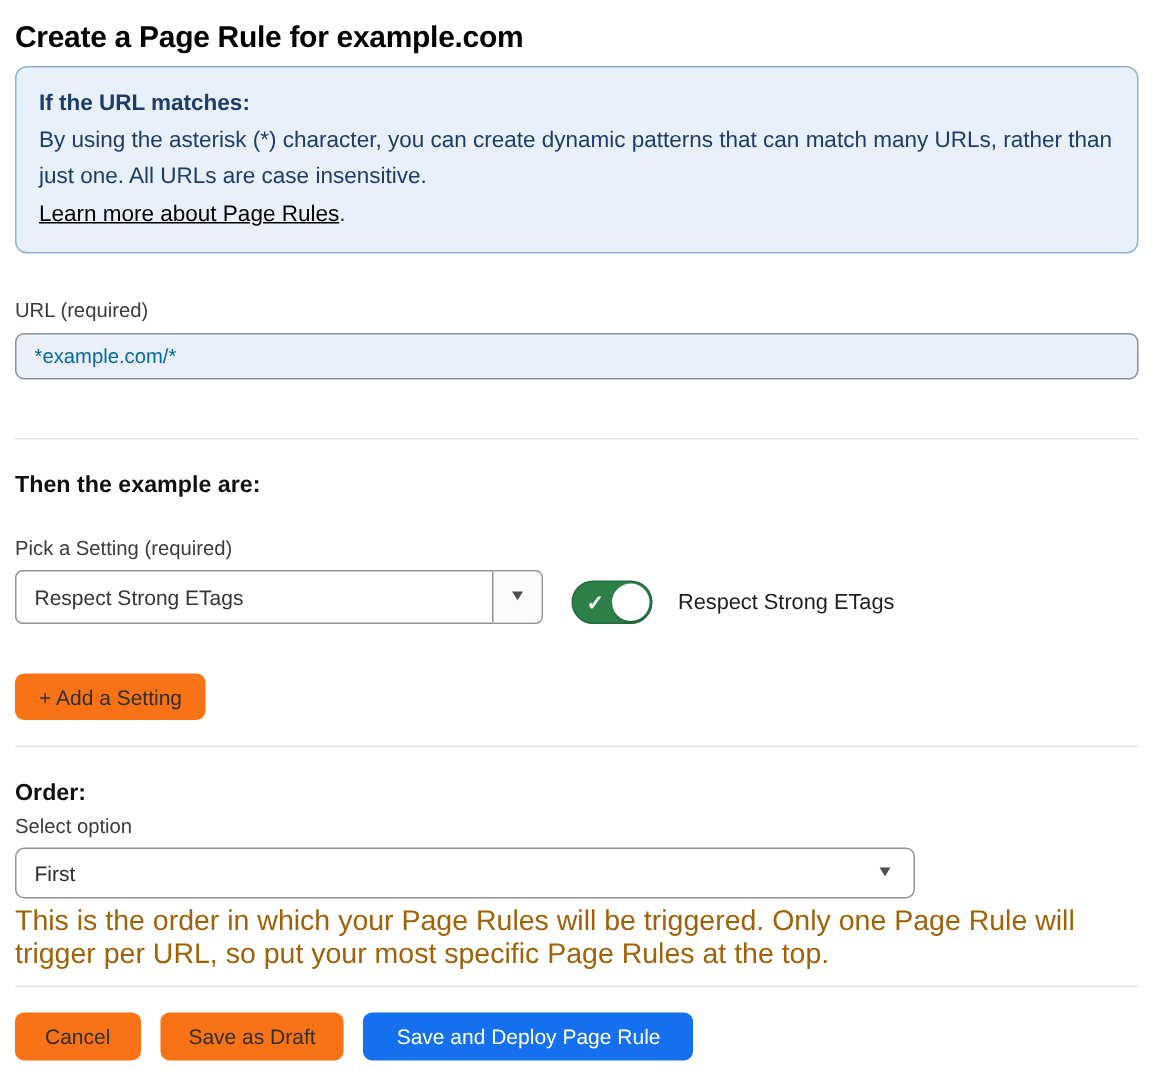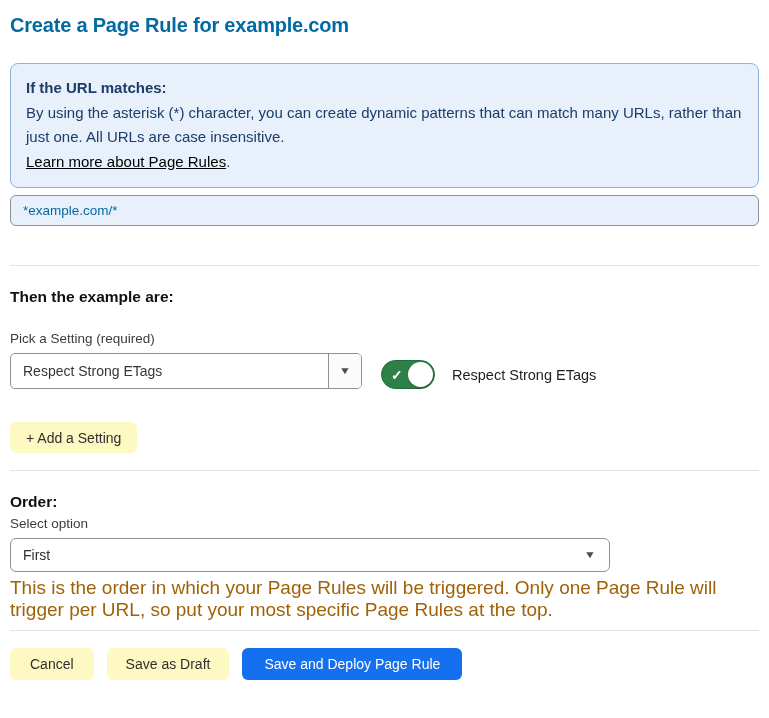--- a/index.html
+++ b/index.html
@@ -12,26 +12,26 @@
     color: #222;
     overflow: hidden;
   }
   .container { padding: 10px 10px 0 10px; }
 
   h1.page-title {
     margin: 2px 0 0;
     font-size: 20px;
     line-height: 26px;
     font-weight: 700;
-    color: #0369a1;
+    color: #000000;
     letter-spacing: -0.2px;
   }
 
   .info-box {
-    margin-top: 25px;
+    margin-top: 6px;
     background: #e7f0fb;
     border: 1px solid #8db4d8;
     border-radius: 8px;
     padding: 12px 15px 13px;
     font-size: 15px;
     line-height: 24.5px;
     color: #1c3c69;
   }
   .info-box .info-heading { font-weight: 700; }
   .info-box p { margin: 0; }
@@ -164,21 +164,21 @@
   }
 
   .btn {
     display: inline-flex;
     align-items: center;
     justify-content: center;
     height: 31px;
     padding: 0 16px;
     border: none;
     border-radius: 6px;
-    background: #fef9c3;
+    background: #f97316;
     color: #2f2f2f;
     font-family: "Liberation Sans", sans-serif;
     font-size: 14px;
     cursor: pointer;
     white-space: nowrap;
   }
   .btn.add-setting { margin-top: 33px; }
 
   .order-select {
     margin-top: 6px;
@@ -227,20 +227,21 @@
 <div class="container">
 
   <h1 class="page-title">Create a Page Rule for example.com</h1>
 
   <div class="info-box">
     <p class="info-heading">If the URL matches:</p>
     <p>By using the asterisk (*) character, you can create dynamic patterns that can match many URLs, rather than just one. All URLs are case insensitive.</p>
     <p><a class="learn-link">Learn more about Page Rules</a><span>.</span></p>
   </div>
 
+  <label class="field-label">URL (required)</label>
   <input class="url-input" type="text" value="*example.com/*" style="">
 
   <hr class="divider">
 
   <h2 class="section-heading">Then the example are:</h2>
 
   <label class="field-label sub-label">Pick a Setting (required)</label>
 
   <div class="setting-row">
     <div class="select-control">

